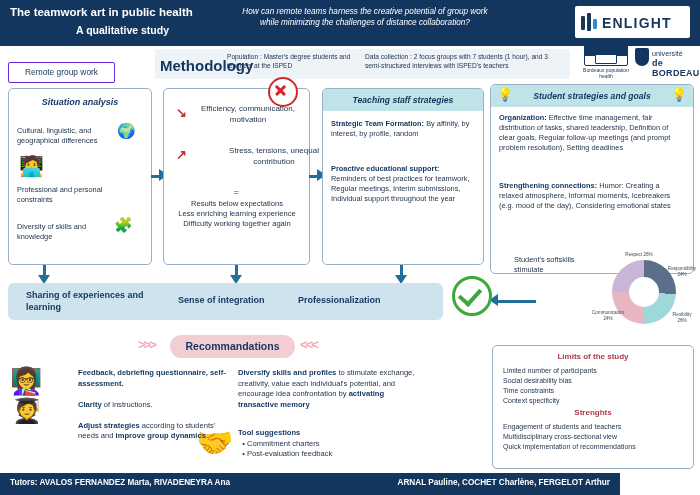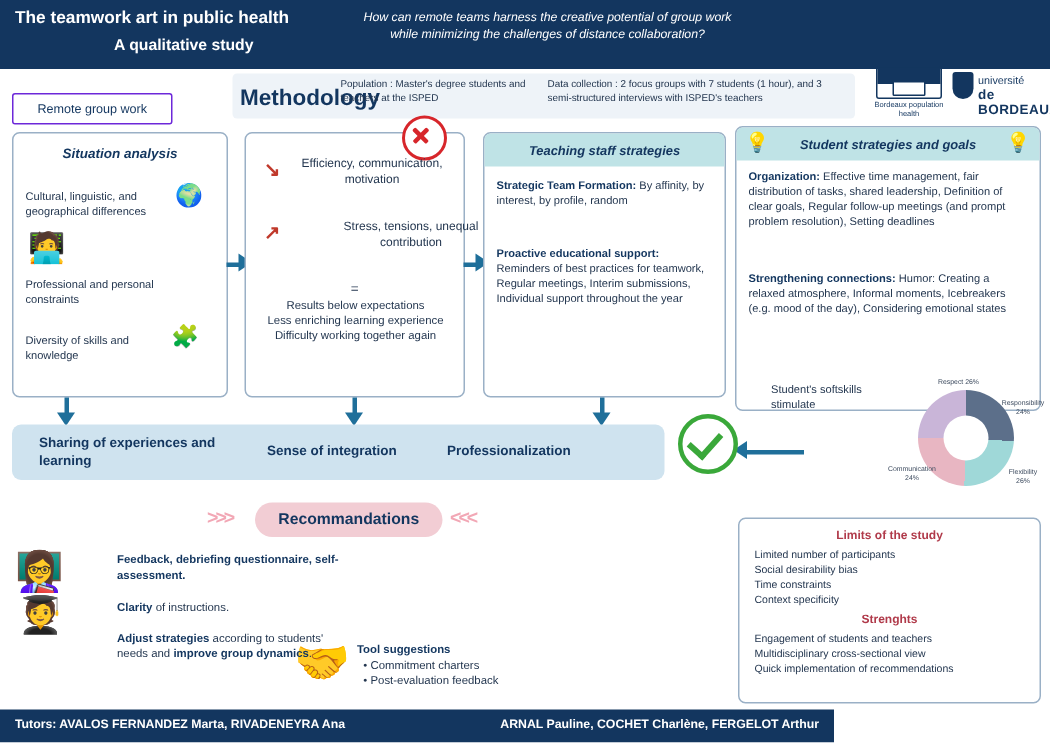--- a/index.html
+++ b/index.html
@@ -202,21 +202,21 @@
 
   
   #limits{left:492px;top:345px;width:200px;height:122px;}
   .lim-title{position:absolute;left:0;top:6px;width:100%;text-align:center;font-size:8px;font-weight:bold;color:#b03a4a;}
   .lim-list{position:absolute;left:10px;top:20px;width:182px;font-size:7px;line-height:10px;color:#23364f;}
   .str-title{position:absolute;left:0;top:62px;width:100%;text-align:center;font-size:8px;font-weight:bold;color:#b03a4a;}
   .str-list{position:absolute;left:10px;top:76px;width:182px;font-size:7px;line-height:10px;color:#23364f;}
 
   
   .footer{
-    position:absolute;left:0;top:473px;width:556px;height:22px;background:#13365f;
+    position:absolute;left:0;top:473px;width:620px;height:22px;background:#13365f;
   }
   .foot-l{position:absolute;left:10px;top:5px;font-size:8.2px;font-weight:bold;color:#fff;}
   .foot-r{position:absolute;right:10px;top:5px;font-size:8.2px;font-weight:bold;color:#fff;}
 
   
   .arr{position:absolute;background:#1f6f9a;}
   .arrh{height:3px;}
   .arrv{width:3px;}
   .arrow-head{position:absolute;width:0;height:0;}
   .ah-right{border-top:6px solid transparent;border-bottom:6px solid transparent;border-left:9px solid #1f6f9a;}
@@ -228,20 +228,28 @@
 </style>
 </head>
 <body>
 
 <div class="poster">
 
   <div class="header">
     <div class="hdr-title">The teamwork art in public health</div>
     <div class="hdr-sub">A qualitative study</div>
     <div class="hdr-q">How can remote teams harness the creative potential of group work while minimizing the challenges of distance collaboration?</div>
+    <div class="logo-enlight">
+      <div class="el-mark">
+          <span></span>
+          <span></span>
+          <span></span>
+        </div>
+      <div class="el-text">ENLIGHT</div>
+    </div>
   </div>
 
   <div class="meth-band">
     <div class="meth-label">Methodology</div>
     <div class="meth-pop">Population : Master's degree students and teachers at the ISPED</div>
     <div class="meth-data">Data collection : 2 focus groups with 7 students (1 hour), and 3 semi-structured interviews with ISPED's teachers</div>
   </div>
 
   <div class="logo-isped">
     <div class="isped-img"></div>
@@ -338,20 +346,21 @@
 
   <div class="chev" id="chev-l">&gt;&gt;&gt;</div>
   <div class="rec-pill">Recommandations</div>
   <div class="chev" id="chev-r">&lt;&lt;&lt;</div>
 
   <div class="people" style="left:10px;top:368px;">👩‍🏫</div>
   <div class="people" style="left:12px;top:398px;font-size:24px;">🧑‍🎓</div>
   <div class="hands" style="left:196px;top:428px;">🤝</div>
 
   <div class="rec-col" id="rec1"><b>Feedback, debriefing questionnaire, self-assessment.</b><br><br><b>Clarity</b> of instructions.<br><br><b>Adjust strategies</b> according to students' needs and <b>improve group dynamics</b>.</div>
+  <div class="rec-col" id="rec2"><b>Diversify skills and profiles</b> to stimulate exchange, creativity, value each individual's potential, and encourage idea confrontation by <b>activating transactive memory</b></div>
   <div class="rec-col" id="rec3"><b>Tool suggestions</b><br>&nbsp;&nbsp;• Commitment charters<br>&nbsp;&nbsp;• Post-evaluation feedback</div>
 
   <div class="box" id="limits">
     <div class="lim-title">Limits of the study</div>
     <div class="lim-list">Limited number of participants<br>Social desirability bias<br>Time constraints<br>Context specificity</div>
     <div class="str-title">Strenghts</div>
     <div class="str-list">Engagement of students and teachers<br>Multidisciplinary cross-sectional view<br>Quick implementation of recommendations</div>
   </div>
 
   <div class="footer">

